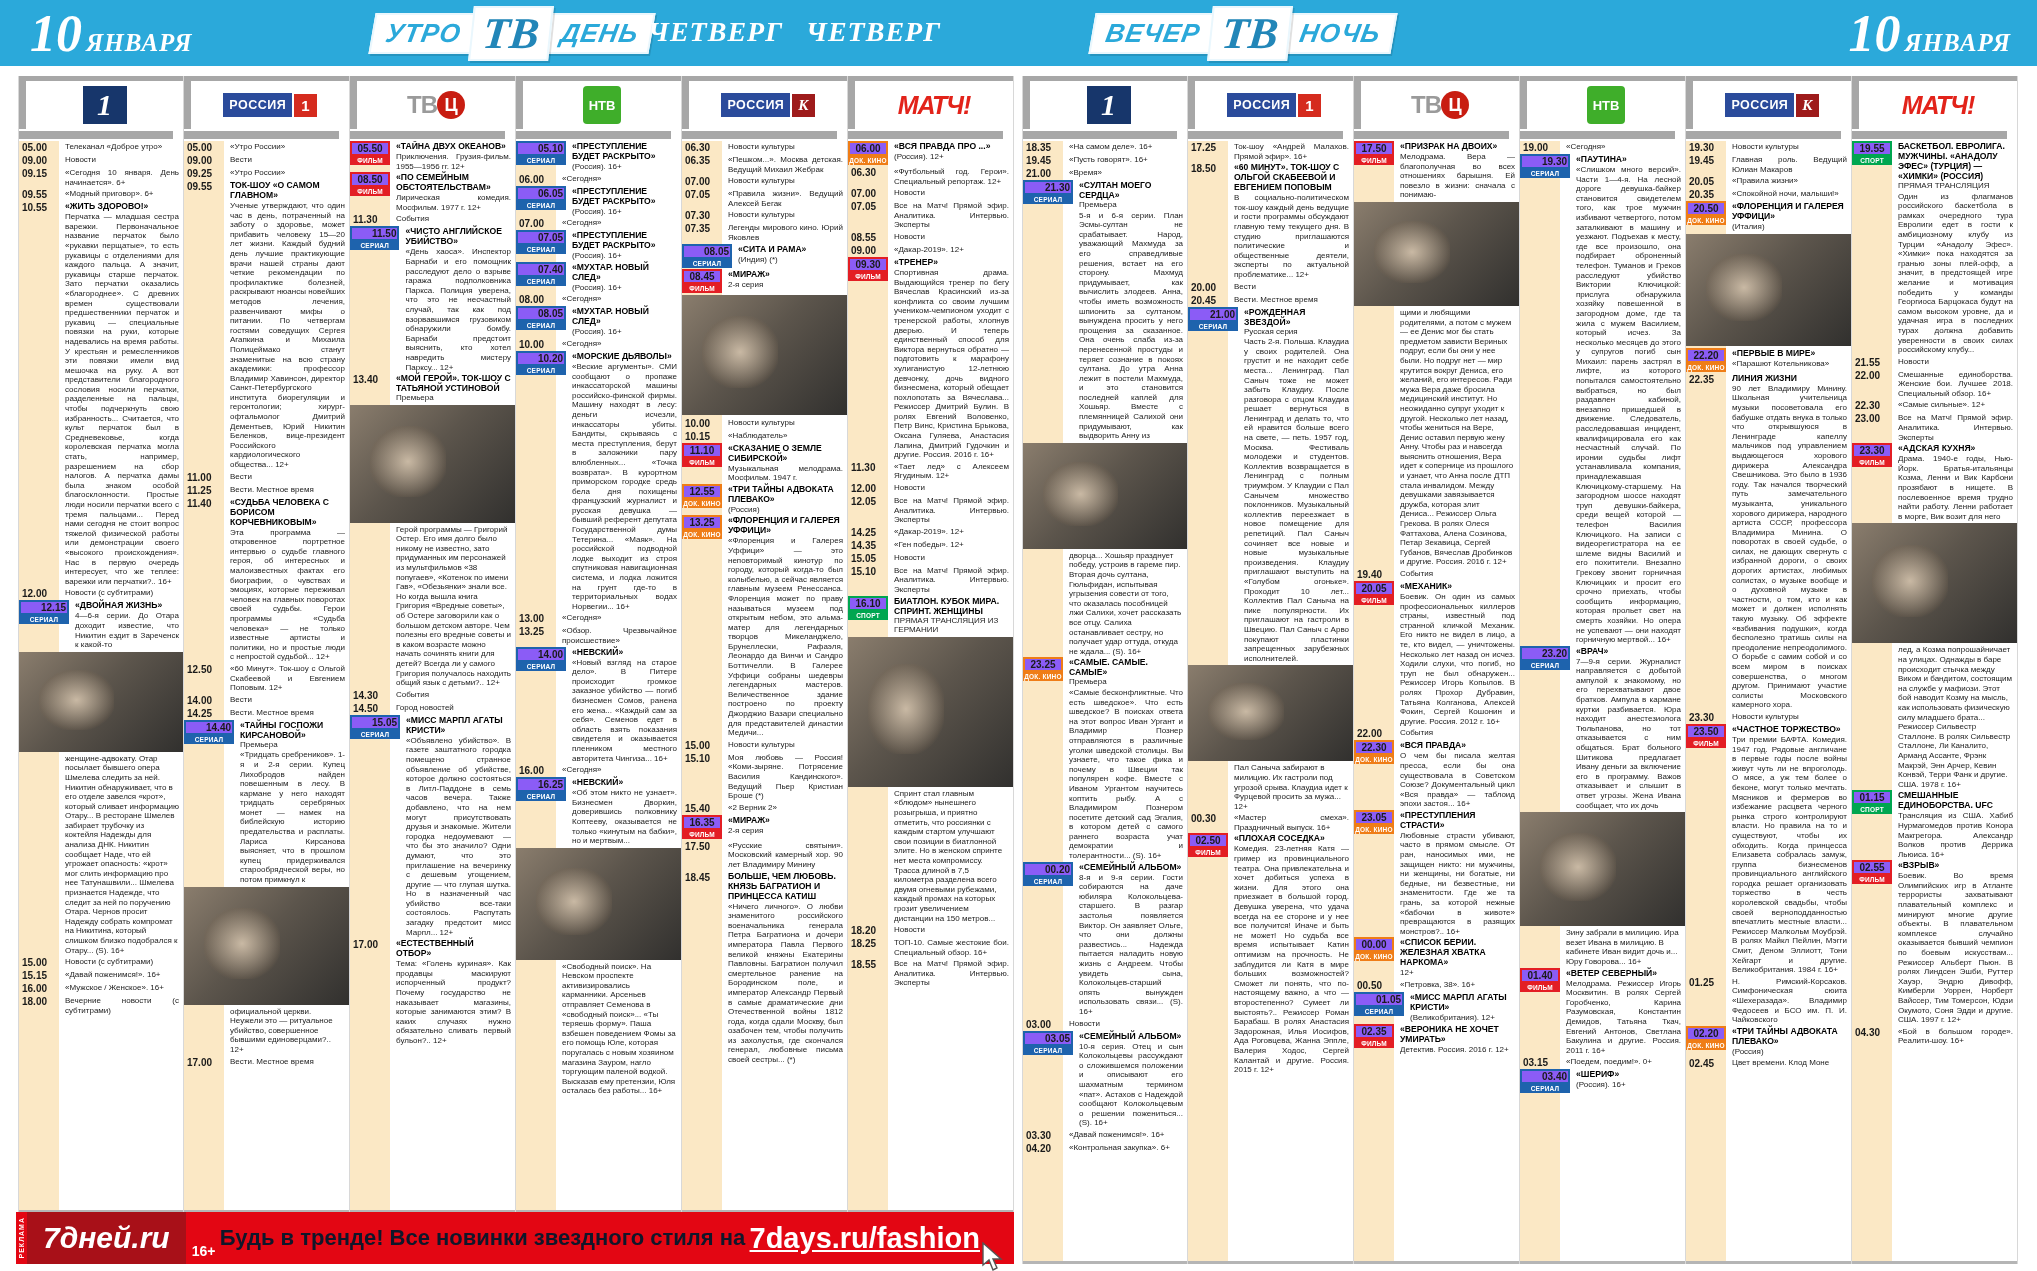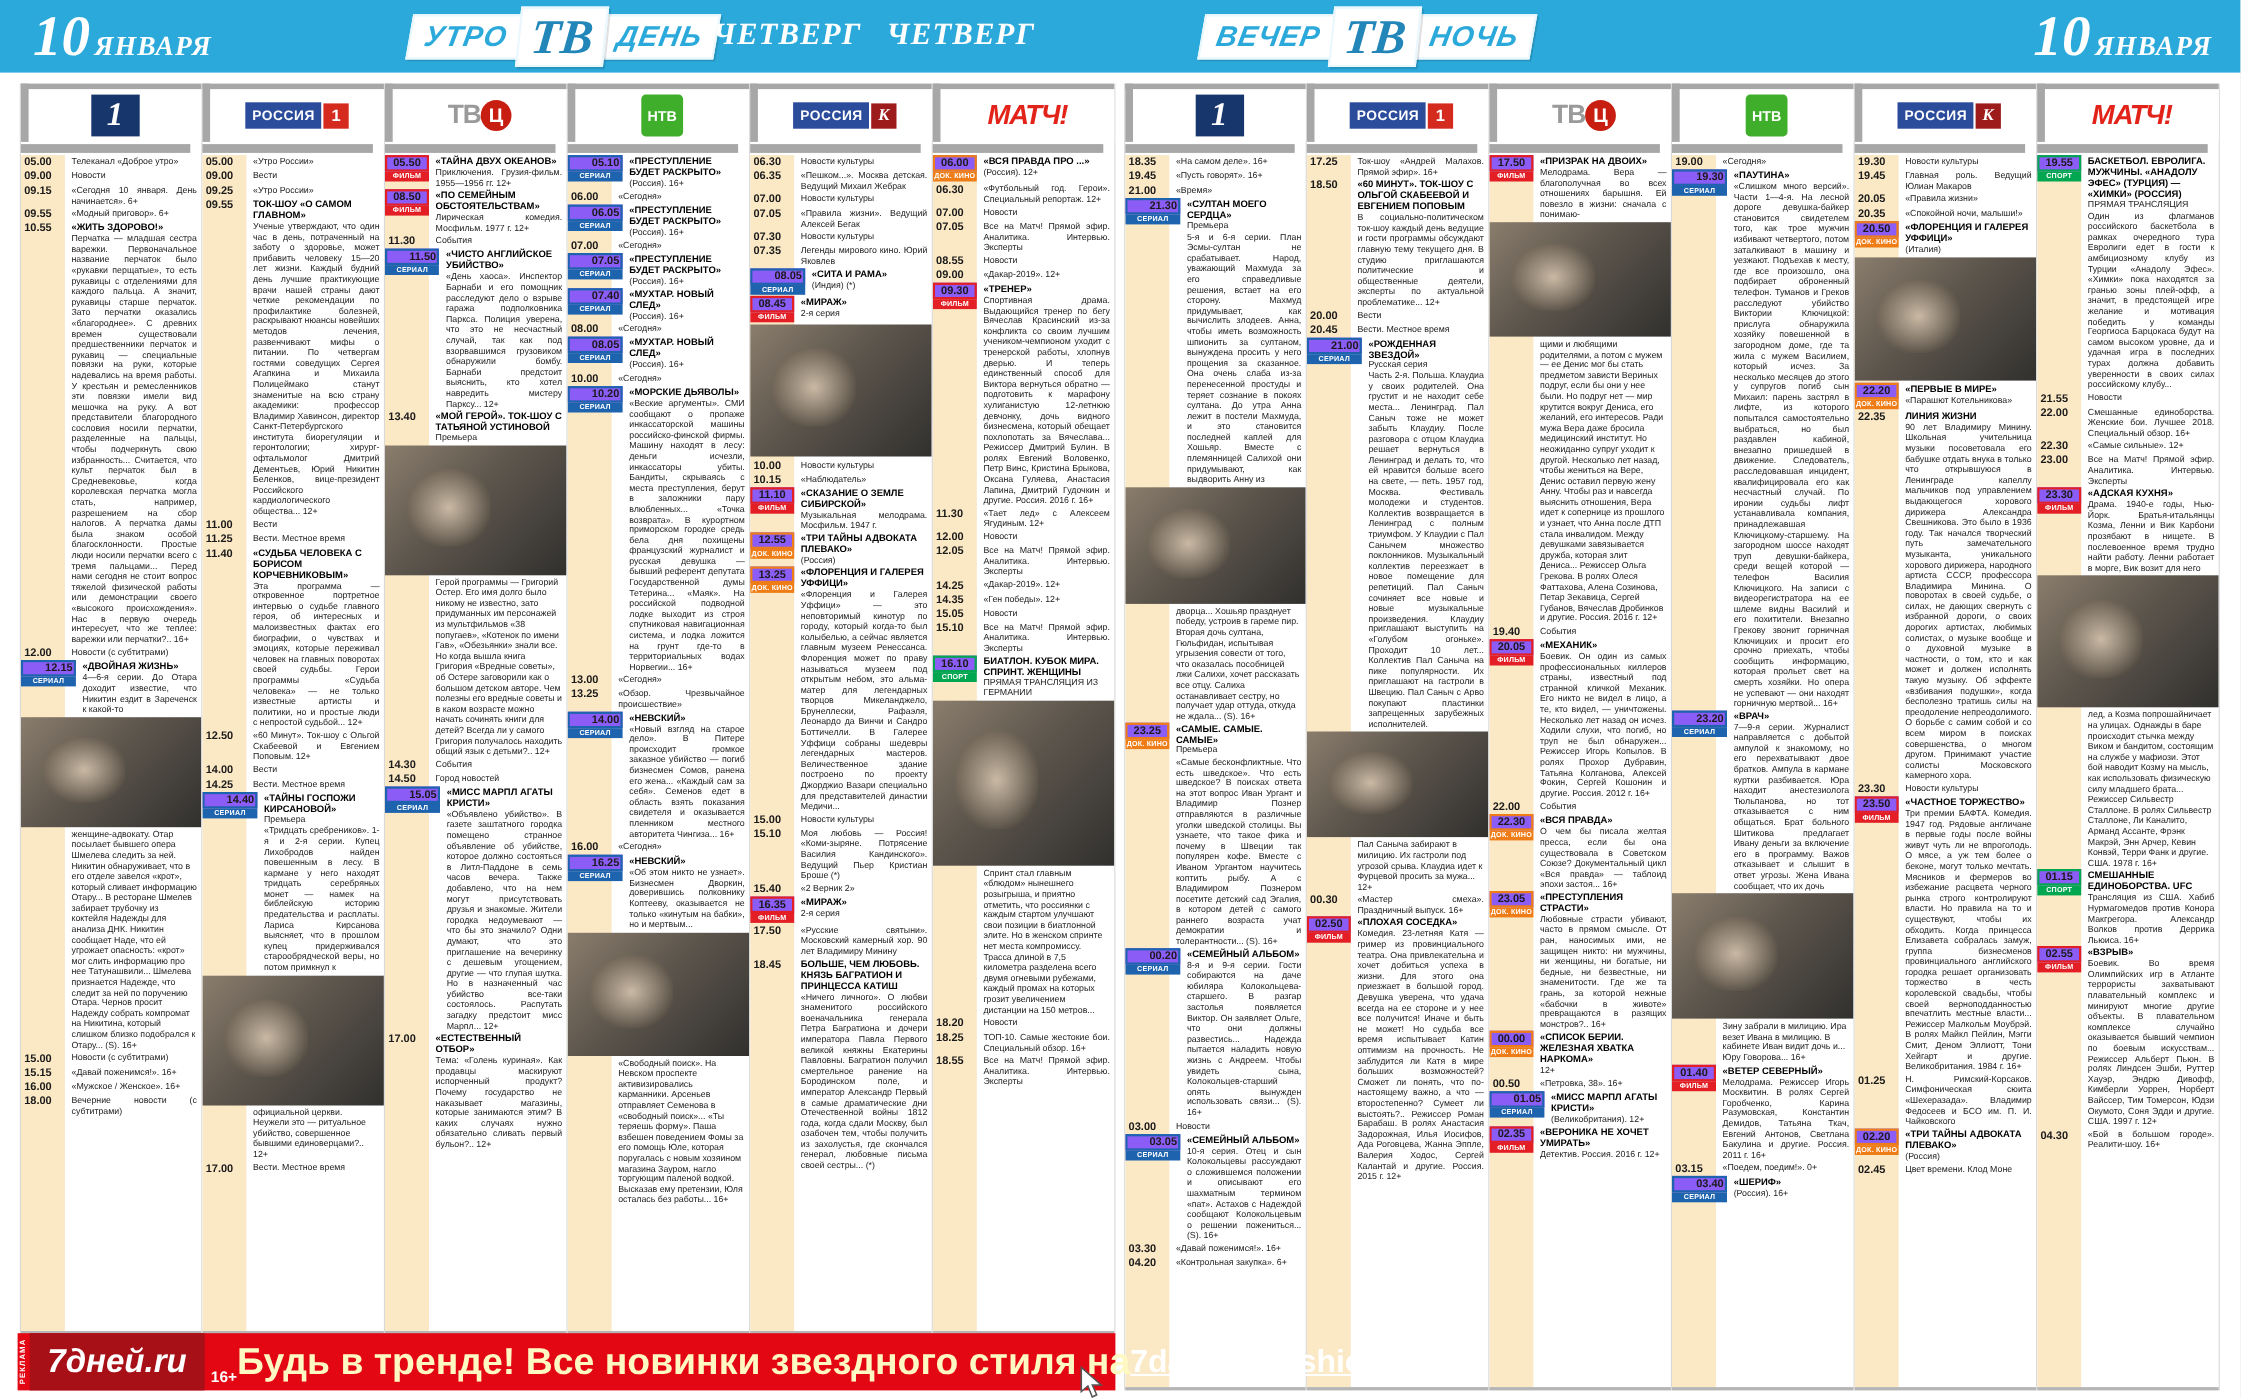--- a/index.html
+++ b/index.html
@@ -73,21 +73,21 @@
           align-items:center;justify-content:center;font-weight:bold;font-size:13px;}
   .lg-match{color:#e2231a;font-weight:bold;font-style:italic;font-size:25px;letter-spacing:-1px;}
   
   .banner{position:absolute;left:16px;top:1212px;width:998px;height:52px;background:#e30613;
           display:flex;align-items:center;}
   .ad-vert{writing-mode:vertical-rl;transform:rotate(180deg);color:#fff;font-size:7px;
            font-weight:bold;letter-spacing:1px;padding:2px 2px;}
   .brandbox{background:#a81018;color:#fff;height:100%;display:flex;align-items:center;
             padding:0 16px;font-weight:bold;font-size:30px;font-style:italic;white-space:nowrap;}
   .age{color:#fff;font-size:14px;font-weight:bold;margin:26px 0 0 6px;}
-  .btext{color:#fef9c3;font-size:34px;font-weight:bold;flex:1;text-align:center;white-space:nowrap;}
+  .btext{color:#0f172a;font-size:22px;font-weight:bold;flex:1;text-align:center;white-space:nowrap;}
   .blink{color:#fff;font-size:29px;font-weight:bold;text-decoration:underline;margin-right:34px;white-space:nowrap;}
   .cursor{position:absolute;right:8px;bottom:-8px;}
 </style>
 </head>
 <body>
 
 <div class="wrap">
   <div class="topband"></div>
 
   <div class="dateblock date-left">

